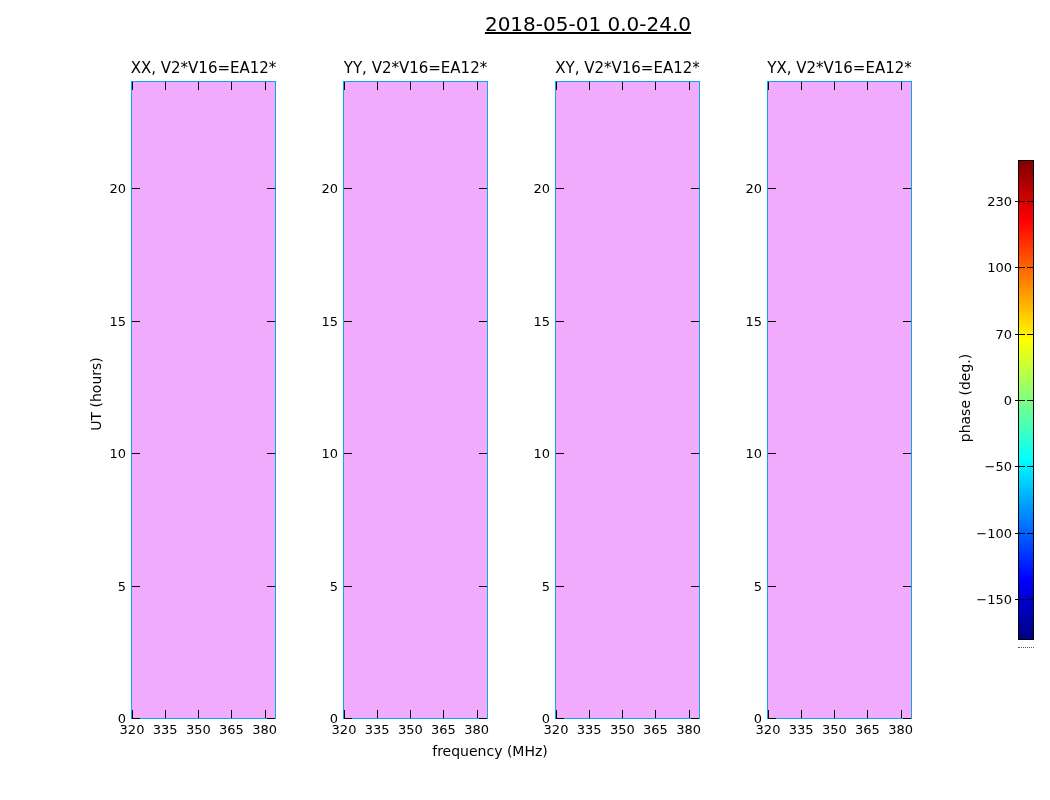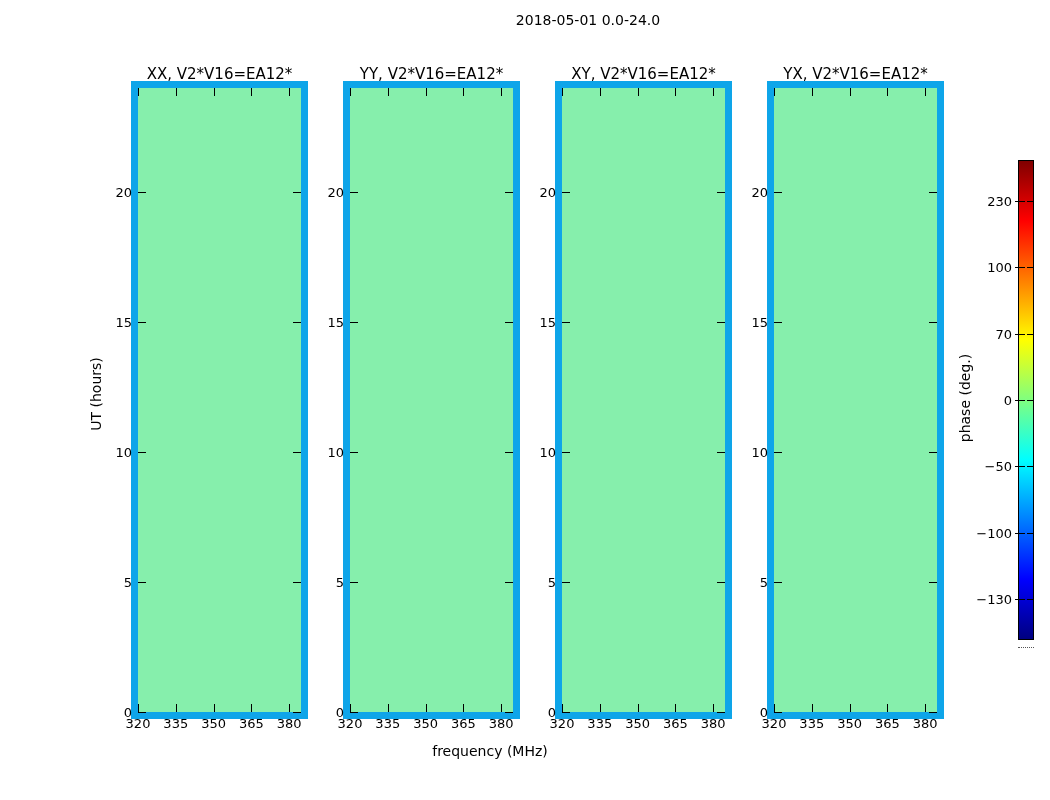--- a/index.html
+++ b/index.html
@@ -3,25 +3,25 @@
 <meta charset="utf-8">
 <style>
   html,body { margin:0; padding:0; background:#fff; }
   .fig {
     position:relative; width:1050px; height:800px; background:#ffffff;
     font-family:"DejaVu Sans","Liberation Sans",sans-serif; color:#000;
     overflow:hidden;
   }
   .suptitle {
     position:absolute; top:12px; left:588px; transform:translateX(-50%);
-    font-size:14px; white-space:nowrap;
+    font-size:20px; white-space:nowrap;text-decoration:underline;
   }
   .panel {
-    position:absolute; top:81px; width:177px; height:638px;
-    border:7px solid #0ea5e9; box-sizing:border-box; background:#86efac;
+    position:absolute; top:81px; width:145px; height:638px;
+    border:1px solid #0ea5e9; box-sizing:border-box; background:#f0abfc;
   }
   .p0{left:131px;} .p1{left:343px;} .p2{left:555px;} .p3{left:767px;}
   .sp-title {
     position:absolute; top:-23px; left:50%; transform:translateX(-50%);
     font-size:15px; white-space:nowrap;
   }
   .tick { position:absolute; background:#000; }
   .tick.xb { width:1px; height:8px; bottom:0; }
   .tick.xt { width:1px; height:8px; top:0; }
   .tick.yl { height:1px; width:8px; left:0; }
@@ -227,18 +227,18 @@
       <div class="ctick-r" style="top: 50%;"></div>
       <div class="clab" style="top: 50%;">0</div>
       <div class="ctick-l" style="top: 63.8889%;"></div>
       <div class="ctick-r" style="top: 63.8889%;"></div>
       <div class="clab" style="top: 63.8889%;">−50</div>
       <div class="ctick-l" style="top: 77.7778%;"></div>
       <div class="ctick-r" style="top: 77.7778%;"></div>
       <div class="clab" style="top: 77.7778%;">−100</div>
       <div class="ctick-l" style="top: 91.6667%;"></div>
       <div class="ctick-r" style="top: 91.6667%;"></div>
-      <div class="clab" style="top: 91.6667%;">−130</div>
+      <div class="clab" style="top: 91.6667%;">−150</div>
     </div>
   <div class="cbar-dotted"></div>
   <div class="cbar-axis-label">phase (deg.)</div>
 
 </div>
 
 </body></html>

